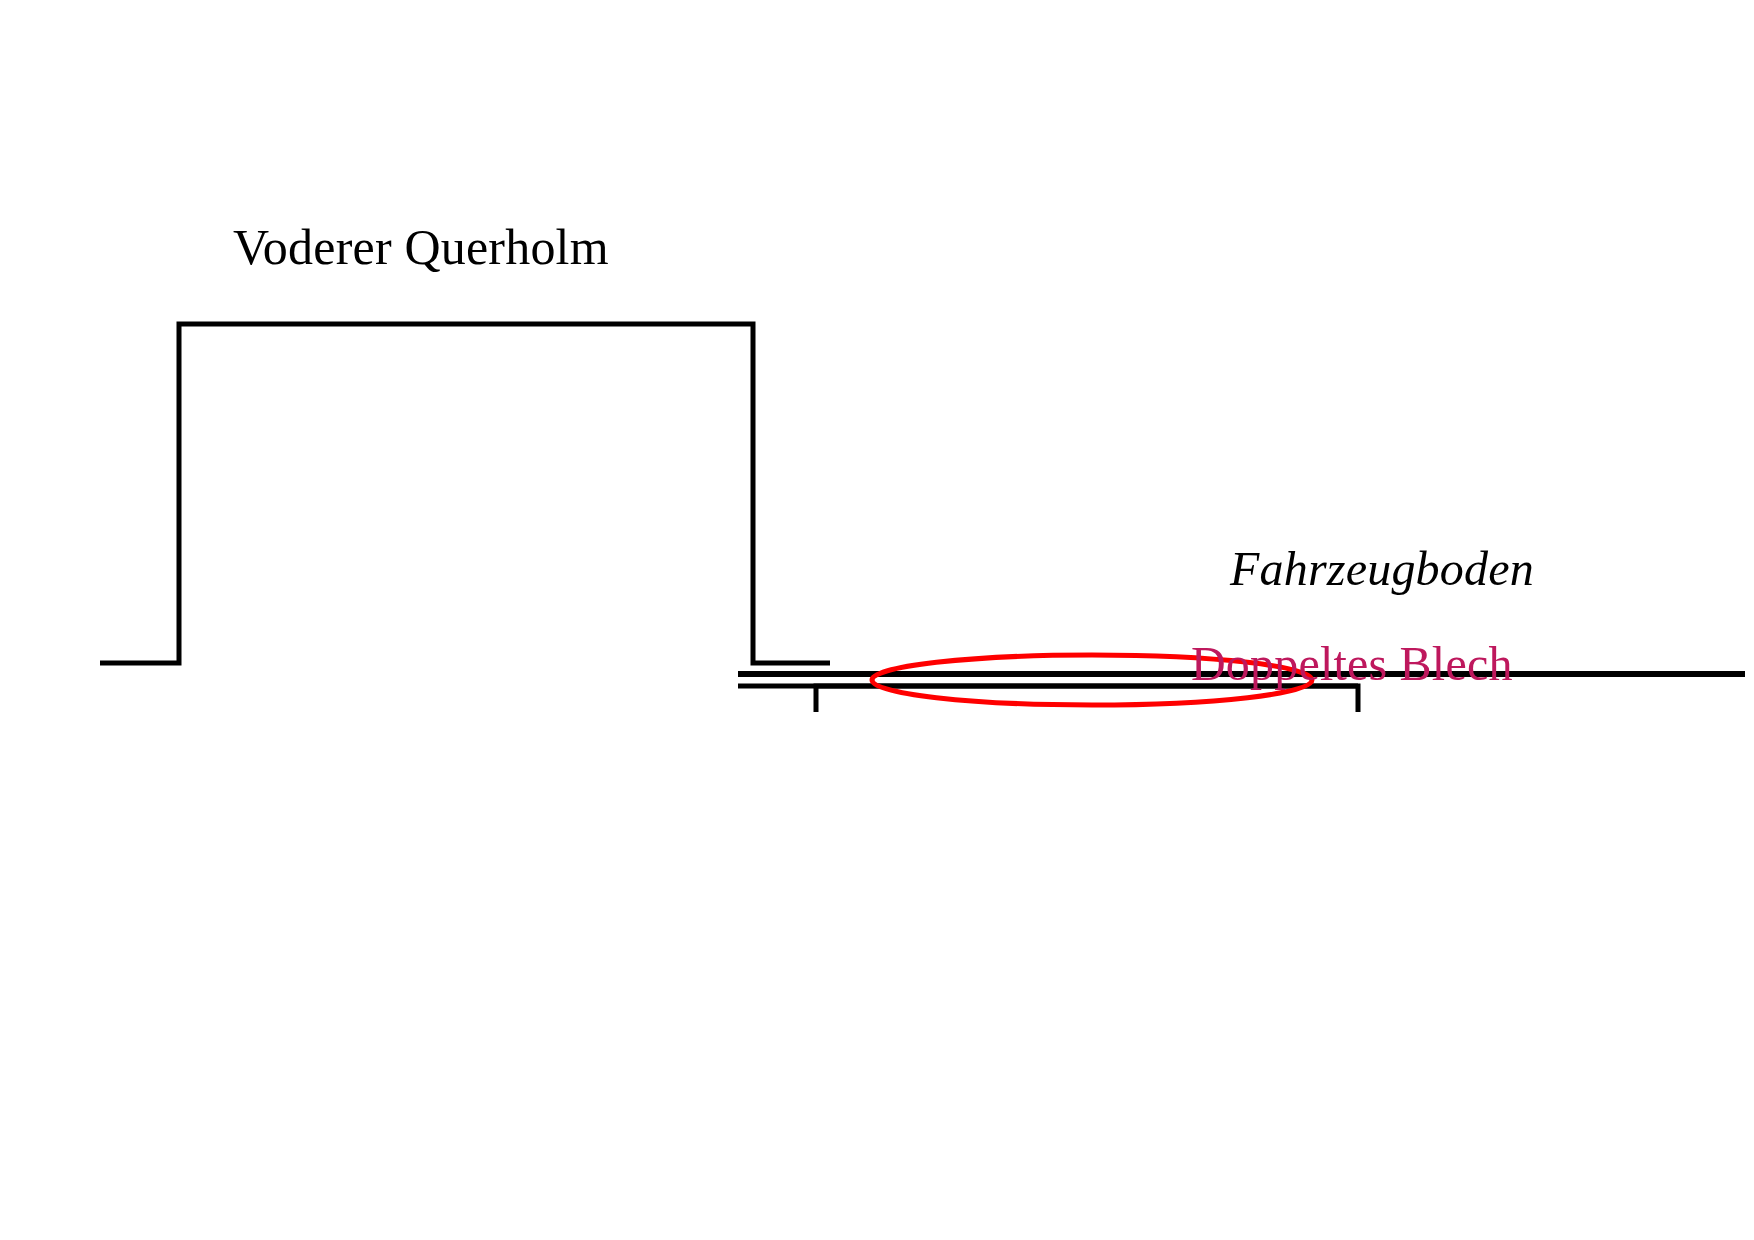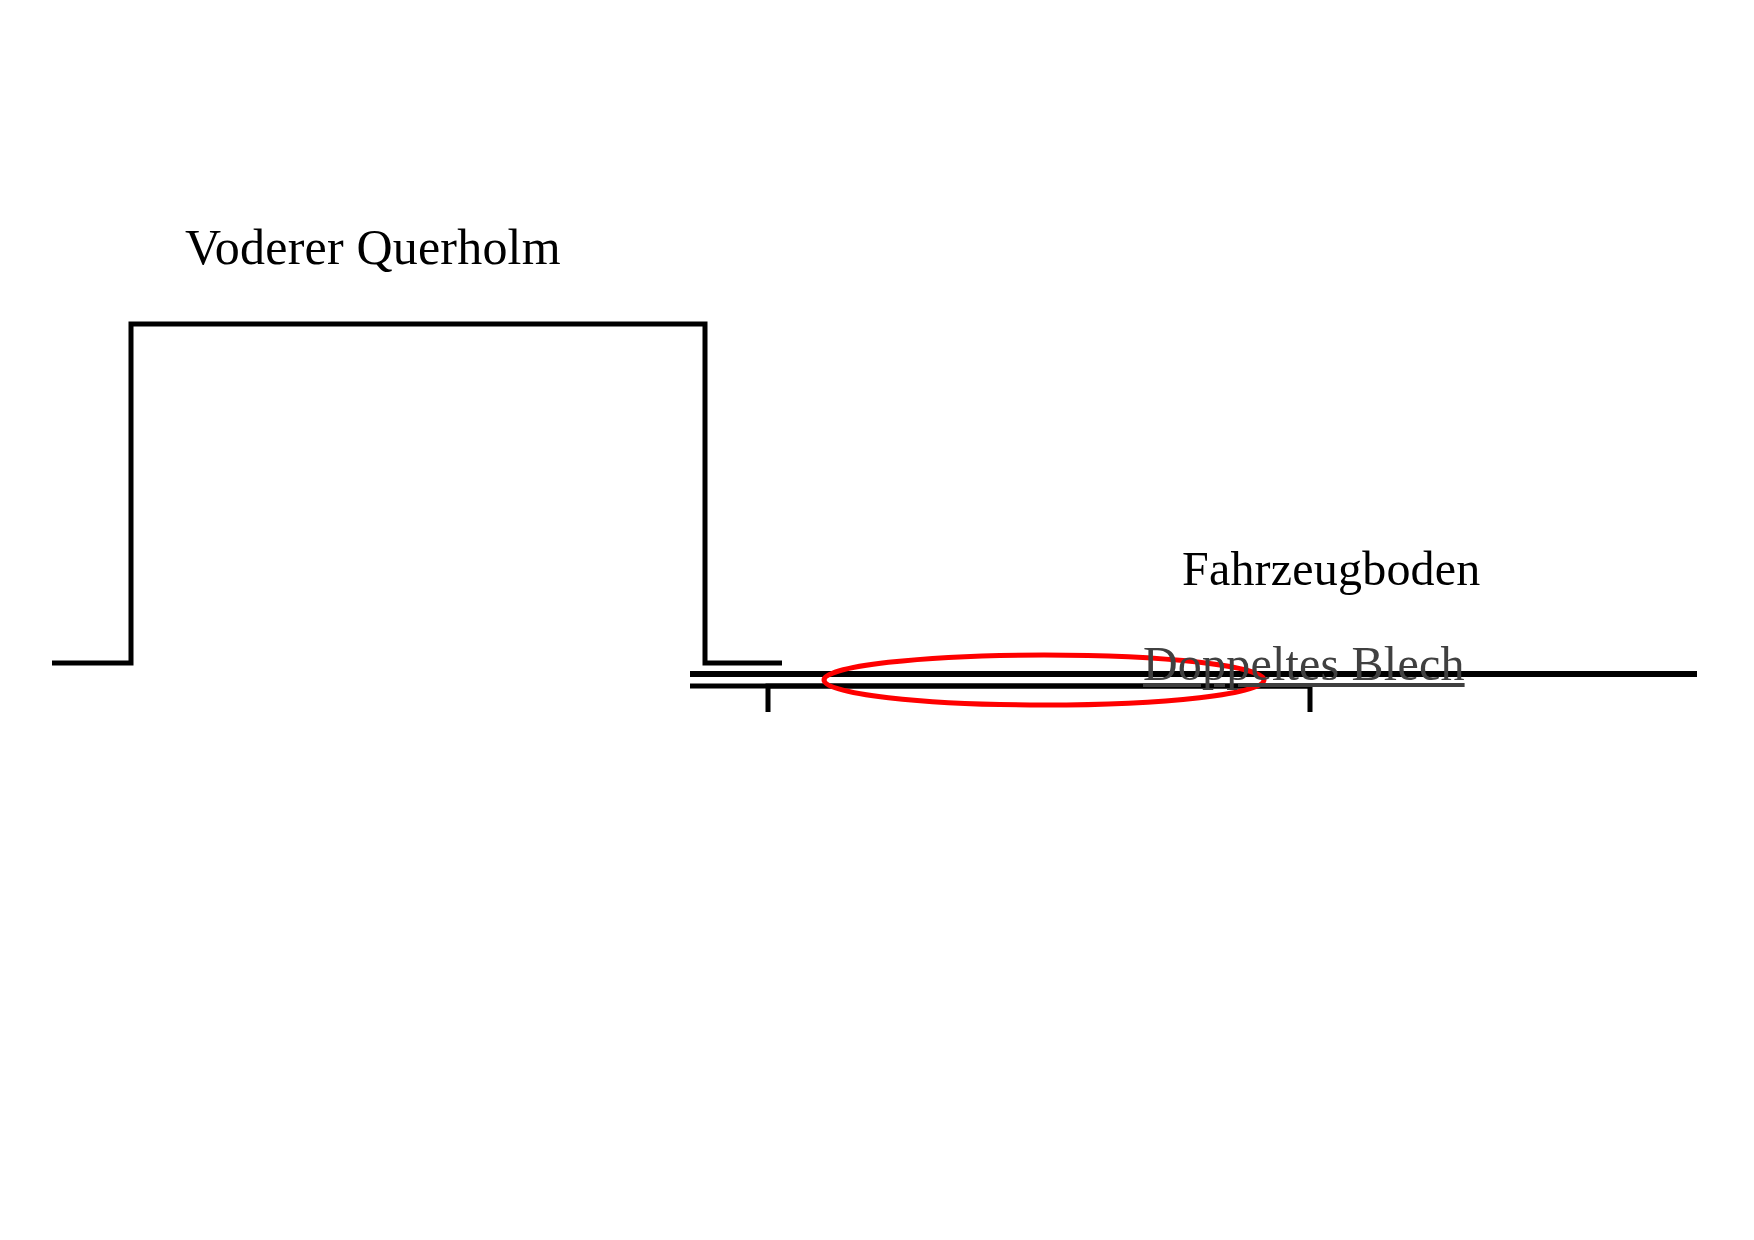--- a/index.html
+++ b/index.html
@@ -11,20 +11,21 @@
     width: 1754px;
     height: 1240px;
     font-family: "Liberation Serif", "DejaVu Serif", serif;
     overflow: hidden;
   }
   #diagram-root {
     position: relative;
     width: 1478px;
     height: 1240px;
     background: #ffffff;
+    margin-left: 48px;
   }
   #diagram-svg {
     position: absolute;
     left: 0;
     top: 0;
     width: 1754px;
     height: 1240px;
     display: block;
   }
   .label {
@@ -45,27 +46,27 @@
     left: 812px;
     top: 468px;
     font-size: 50px;
     color: #fe0000;
   }
   #label-fahrzeugboden {
     left: 1182px;
     top: 545px;
     font-size: 48px;
     color: #000000;
+    font-style: italic;
   }
   #label-doppeltes-blech {
     left: 1143px;
     top: 640px;
     font-size: 48px;
-    color: #404040;
-    text-decoration: underline;
+    color: #be185d;
   }
 </style>
 </head>
 <body>
 
 <div id="diagram-root">
 
   <svg id="diagram-svg" viewBox="0 0 1754 1240" xmlns="http://www.w3.org/2000/svg">
 
     <path d="M 52,663 L 131,663 L 131,324 L 705,324 L 705,663 L 782,663" fill="none" stroke="#000000" stroke-width="5" stroke-linecap="butt" stroke-linejoin="miter"></path>

